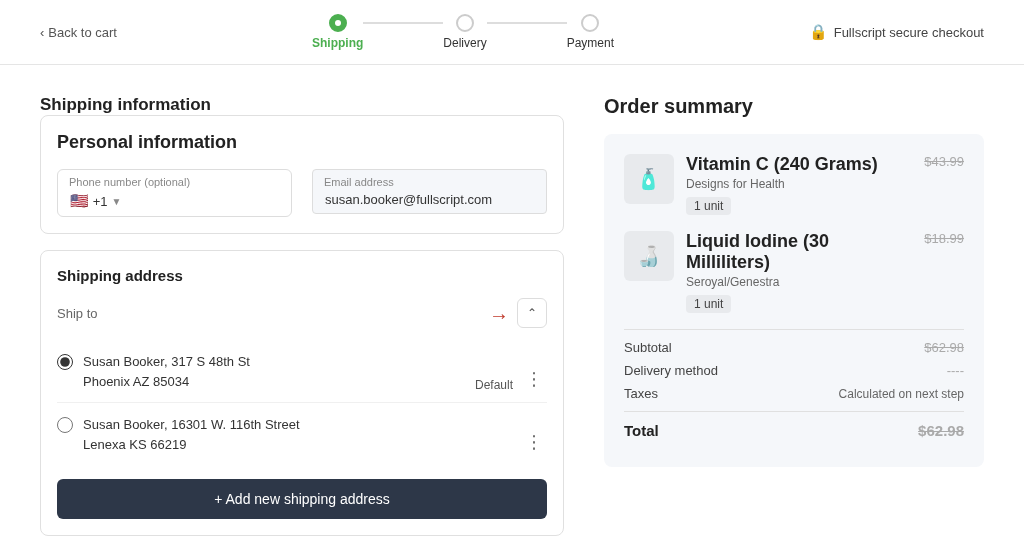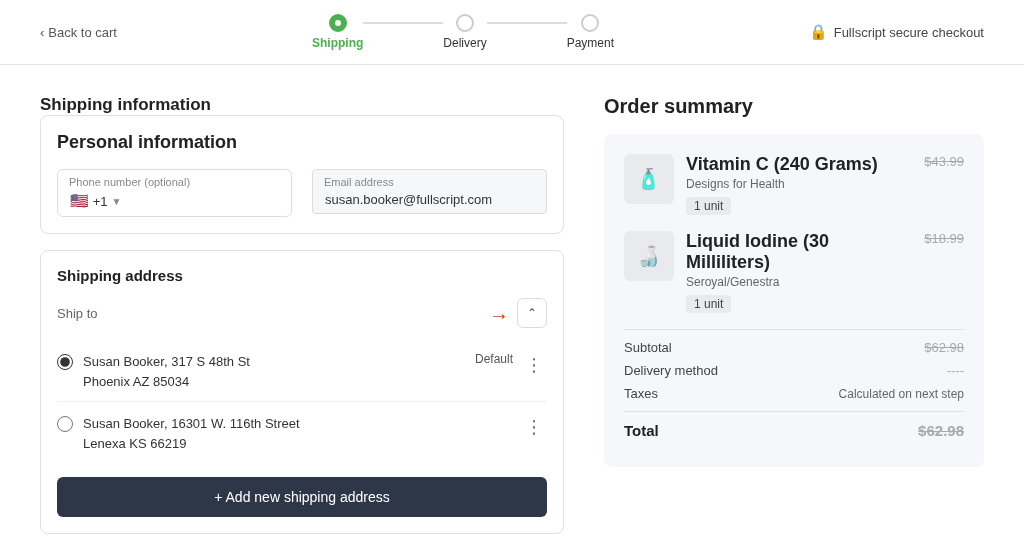--- a/index.html
+++ b/index.html
@@ -245,22 +245,23 @@
       cursor: pointer;
       accent-color: #333;
     }
     .address-text {
       font-size: 13px;
       color: #333;
       line-height: 1.5;
     }
     .address-right {
       display: flex;
-      align-items: flex-start;
+      align-items: flex-end;
       gap: 8px;
+      margin-top: 14px;
     }
     .default-badge {
       font-size: 12px;
       color: #555;
     }
     .three-dots {
       font-size: 18px;
       color: #666;
       cursor: pointer;
       padding: 2px 4px;

